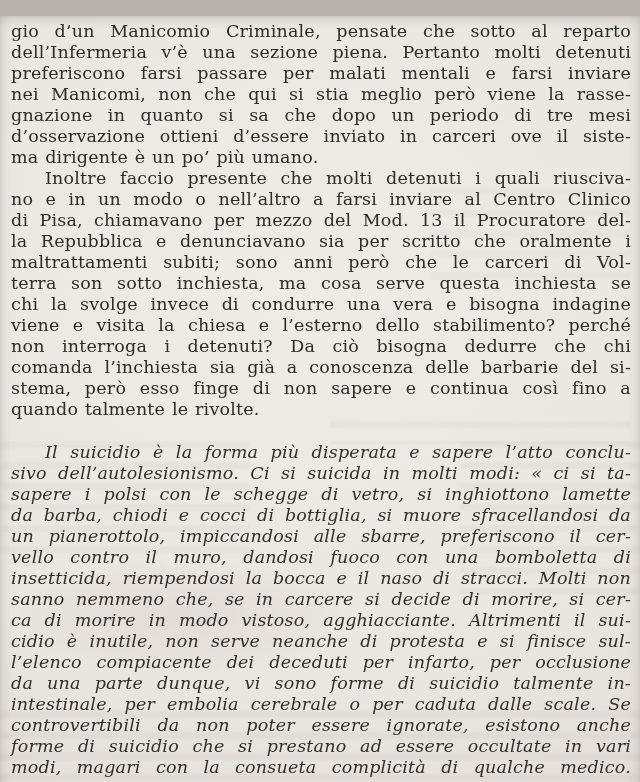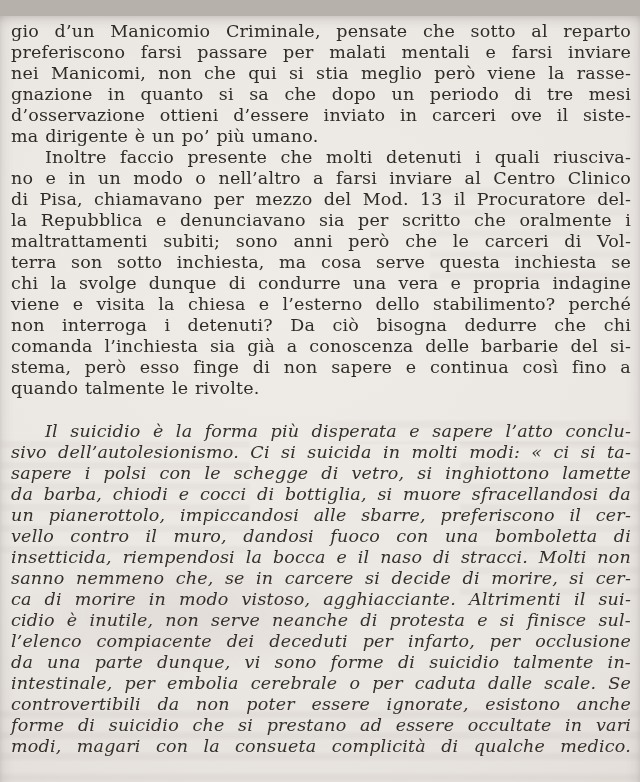--- a/index.html
+++ b/index.html
@@ -69,35 +69,36 @@
   <div class="bleed stripes" style="left:330px; top:398px; width:300px; height:30px; opacity:0.45;"></div>
   <div class="bleed stripes" style="left:0px; top:418px; width:250px; height:120px; opacity:0.4;"></div>
   <div class="bleed stripes" style="left:460px; top:418px; width:180px; height:170px; opacity:0.4;"></div>
   <div class="bleed blob" style="left:20px; top:545px; width:320px; height:110px; opacity:0.5;"></div>
   <div class="bleed stripes" style="left:0px; top:688px; width:640px; height:94px; opacity:0.5;"></div>
 
   <div class="textcol">
 
     <div class="para">
       <div class="ln">gio d’un Manicomio Criminale, pensate che sotto al reparto</div>
+      <div class="ln">dell’Infermeria v’è una sezione piena. Pertanto molti detenuti</div>
       <div class="ln">preferiscono farsi passare per malati mentali e farsi inviare</div>
       <div class="ln">nei Manicomi, non che qui si stia meglio però viene la rasse-</div>
       <div class="ln">gnazione in quanto si sa che dopo un periodo di tre mesi</div>
       <div class="ln">d’osservazione ottieni d’essere inviato in carceri ove il siste-</div>
       <div class="ln lastline">ma dirigente è un po’ più umano.</div>
     </div>
 
     <div class="para">
       <div class="ln indent">Inoltre faccio presente che molti detenuti i quali riusciva-</div>
       <div class="ln">no e in un modo o nell’altro a farsi inviare al Centro Clinico</div>
       <div class="ln">di Pisa, chiamavano per mezzo del Mod. 13 il Procuratore del-</div>
       <div class="ln">la Repubblica e denunciavano sia per scritto che oralmente i</div>
       <div class="ln">maltrattamenti subiti; sono anni però che le carceri di Vol-</div>
       <div class="ln">terra son sotto inchiesta, ma cosa serve questa inchiesta se</div>
-      <div class="ln">chi la svolge dunque di condurre una vera e propria indagine</div>
+      <div class="ln">chi la svolge invece di condurre una vera e bisogna indagine</div>
       <div class="ln">viene e visita la chiesa e l’esterno dello stabilimento? perché</div>
       <div class="ln">non interroga i detenuti? Da ciò bisogna dedurre che chi</div>
       <div class="ln">comanda l’inchiesta sia già a conoscenza delle barbarie del si-</div>
       <div class="ln">stema, però esso finge di non sapere e continua così fino a</div>
       <div class="ln lastline">quando talmente le rivolte.</div>
     </div>
 
     <div class="para italic gap">
       <div class="ln indent">Il suicidio è la forma più disperata e sapere l’atto conclu-</div>
       <div class="ln">sivo dell’autolesionismo. Ci si suicida in molti modi: « ci si ta-</div>

